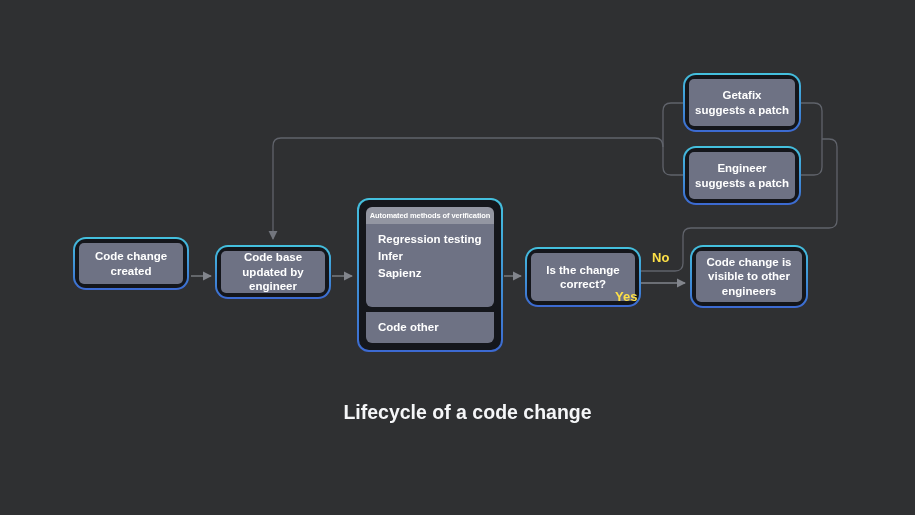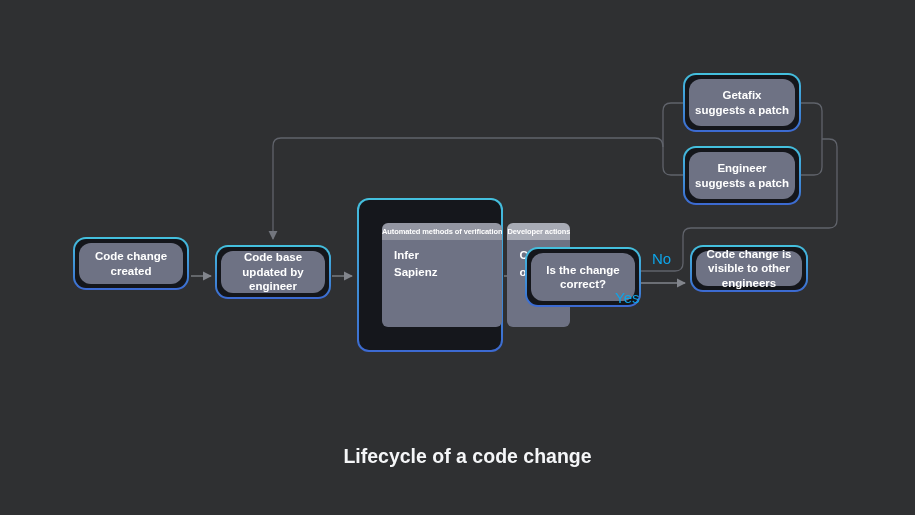--- a/index.html
+++ b/index.html
@@ -21,48 +21,48 @@
     border-radius: 13px; padding: 2px;
     background: linear-gradient(180deg, #44c1de 0%, #3c69d1 100%);
     box-sizing: border-box;
   }
   .node-dark {
     width: 100%; height: 100%; box-sizing: border-box;
     background: #14161b; border-radius: 11px; padding: 4px;
   }
   .node-fill {
     width: 100%; height: 100%; box-sizing: border-box;
-    background: #6e7284; border-radius: 12px;
+    background: #6e7284; border-radius: 5px;
     display: flex; align-items: center; justify-content: center;
     text-align: center;
     color: #ffffff; font-weight: bold;
     font-size: 11.5px; line-height: 14.5px;
     white-space: pre-line;
   }
 
   .n-created  { left: 73px;  top: 237px; width: 116px; height: 53px; }
   .n-updated  { left: 215px; top: 245px; width: 116px; height: 54px; }
   .n-correct  { left: 525px; top: 247px; width: 116px; height: 60px; }
-  .n-visible  { left: 690px; top: 245px; width: 118px; height: 47px; }
+  .n-visible  { left: 690px; top: 245px; width: 118px; height: 63px; }
   .n-getafix  { left: 683px; top: 73px;  width: 118px; height: 59px; }
   .n-engineer { left: 683px; top: 146px; width: 118px; height: 59px; }
 
   
   .group {
     position: absolute; z-index: 2;
     left: 357px; top: 198px; width: 146px; height: 154px;
     border-radius: 12px; padding: 2px;
     background: linear-gradient(180deg, #44c1de 0%, #3c69d1 100%);
     box-sizing: border-box;
   }
   .group-dark {
     width: 100%; height: 100%; box-sizing: border-box;
     background: #15171c; border-radius: 10px;
-    padding: 23px;
-    display: flex; flex-direction: row; gap: 5px;
+    padding: 7px;
+    display: flex; flex-direction: column; gap: 5px;
   }
   .section { display: flex; flex-direction: column; }
   .section-grow { flex: 1; }
   .section-header {
     background: #9396a2;
     border-radius: 6px 6px 0 0;
     color: #ffffff; font-weight: bold;
     font-size: 7.5px; letter-spacing: -0.1px;
     text-align: center; line-height: 17px; height: 17px;
     white-space: nowrap; overflow: hidden;
@@ -73,31 +73,31 @@
     border-radius: 0 0 6px 6px;
     color: #ffffff; font-weight: bold; font-size: 11.5px;
     padding: 7px 4px 7px 12px;
     flex: 1;
   }
   .section-body .item { line-height: 17px; text-align: left; }
 
   
   .edge-label {
     position: absolute; z-index: 3;
-    color: #0ea5e9; font-weight: normal; font-size: 15px;
+    color: #fde047; font-weight: bold; font-size: 13px;
   }
   .lbl-no  { left: 652px; top: 250px; }
   .lbl-yes { left: 615px; top: 289px; }
 
   .diagram-title {
     position: absolute; z-index: 3;
     left: 0; right: 0; top: 401px;
     padding-left: 20px;
     text-align: center;
-    color: #f5f6f8; font-weight: bold; font-size: 19.5px; margin-top: 44px;
+    color: #f5f6f8; font-weight: bold; font-size: 19.5px;
   }
 </style>
 </head>
 <body>
 
 <div class="canvas">
 
   <svg class="connectors" width="915" height="515" viewBox="0 0 915 515">
     <defs>
       <marker id="ah-flow" viewBox="0 0 10 10" refX="9" refY="5" markerWidth="7" markerHeight="7" orient="auto">
@@ -138,26 +138,26 @@
 updated by
 engineer</div>
     </div>
   </div>
 
   <div class="group">
     <div class="group-dark">
       <div class="section section-grow">
         <div class="section-header">Automated methods of verification</div>
         <div class="section-body">
+          <div class="item">Regression testing</div>
           <div class="item">Infer</div>
           <div class="item">Sapienz</div>
         </div>
       </div>
       <div class="section">
-        <div class="section-header alt">Developer actions</div>
         <div class="section-body">
           <div class="item">Code other</div>
         </div>
       </div>
     </div>
   </div>
 
   <div class="node n-correct">
     <div class="node-dark">
       <div class="node-fill">Is the change

